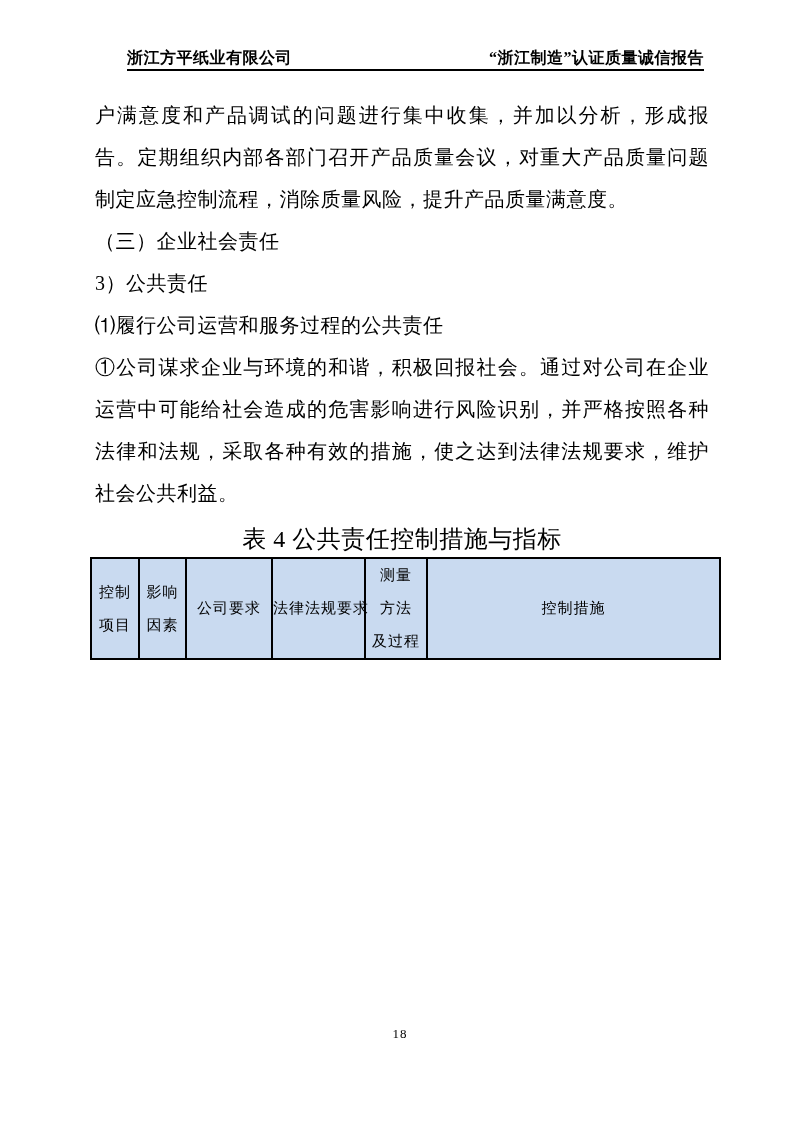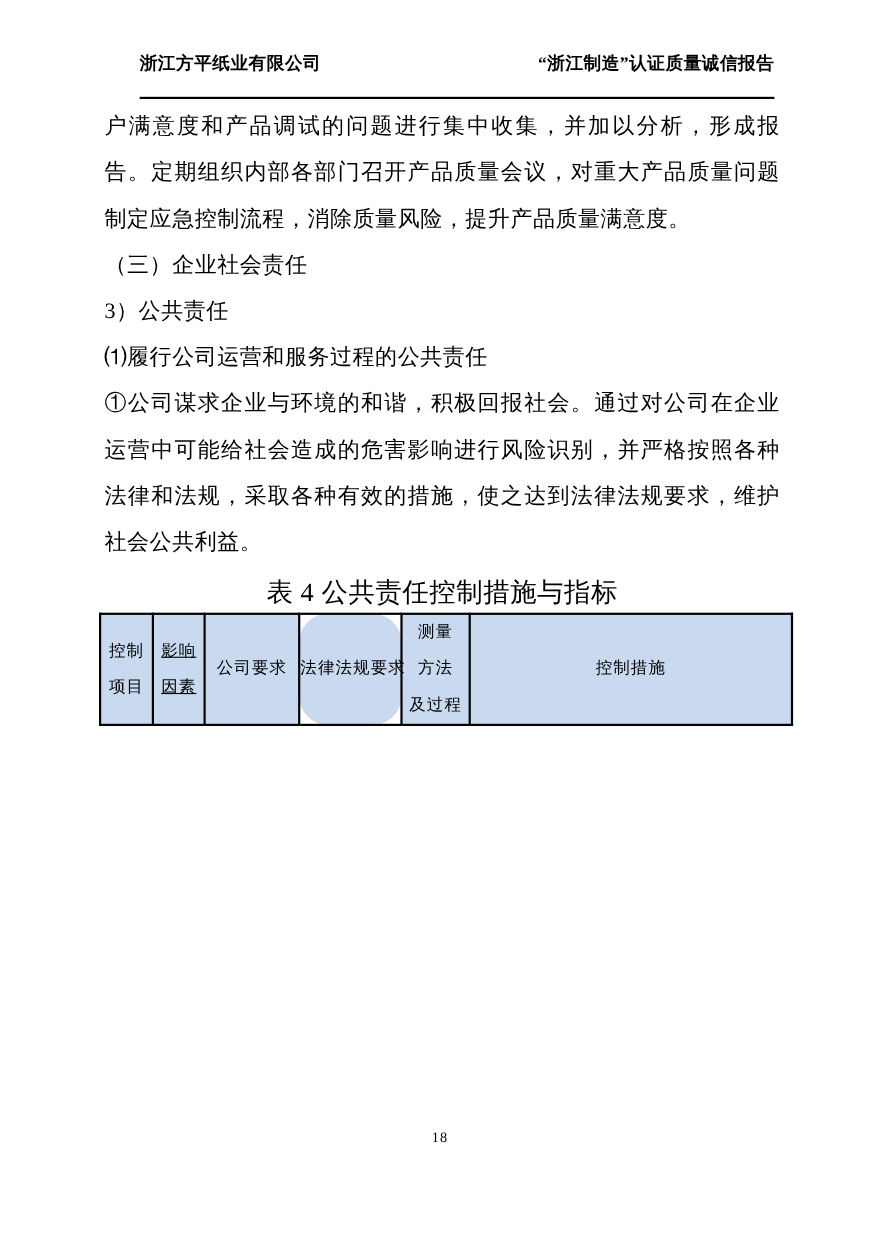--- a/index.html
+++ b/index.html
@@ -23,21 +23,21 @@
     top: 48px;
     left: 127px;
     right: 96px;
     display: flex;
     justify-content: space-between;
     align-items: flex-end;
     font-size: 16px;
     font-weight: 600;
     letter-spacing: 0.5px;
     border-bottom: 2px solid #000000;
-    padding-bottom: 19px;
+    padding-bottom: 0;
   }
 
   
   .doc-body {
     position: absolute;
     top: 94px;
     left: 95px;
     right: 91px;
     font-size: 20px;
     line-height: 42px;
@@ -74,23 +74,23 @@
     font-size: 15px;
     font-weight: normal;
     line-height: 33px;
     text-align: center;
     vertical-align: middle;
     padding: 0;
     letter-spacing: 1px;
   }
   .control-table th .cell-line { display: block; white-space: nowrap; }
   .col-1 { width: 48px; }
-  .col-2 { width: 47px; text-decoration: underline; }
+  .col-2 { width: 47px; }
   .col-3 { width: 86px; }
-  .col-4 { width: 93px; border-radius: 26px; }
+  .col-4 { width: 93px; }
   .col-5 { width: 62px; }
   .col-6 { width: 293px; }
 
   
   .page-footer {
     position: absolute;
     top: 1026px;
     left: 0;
     width: 100%;
     text-align: center;

